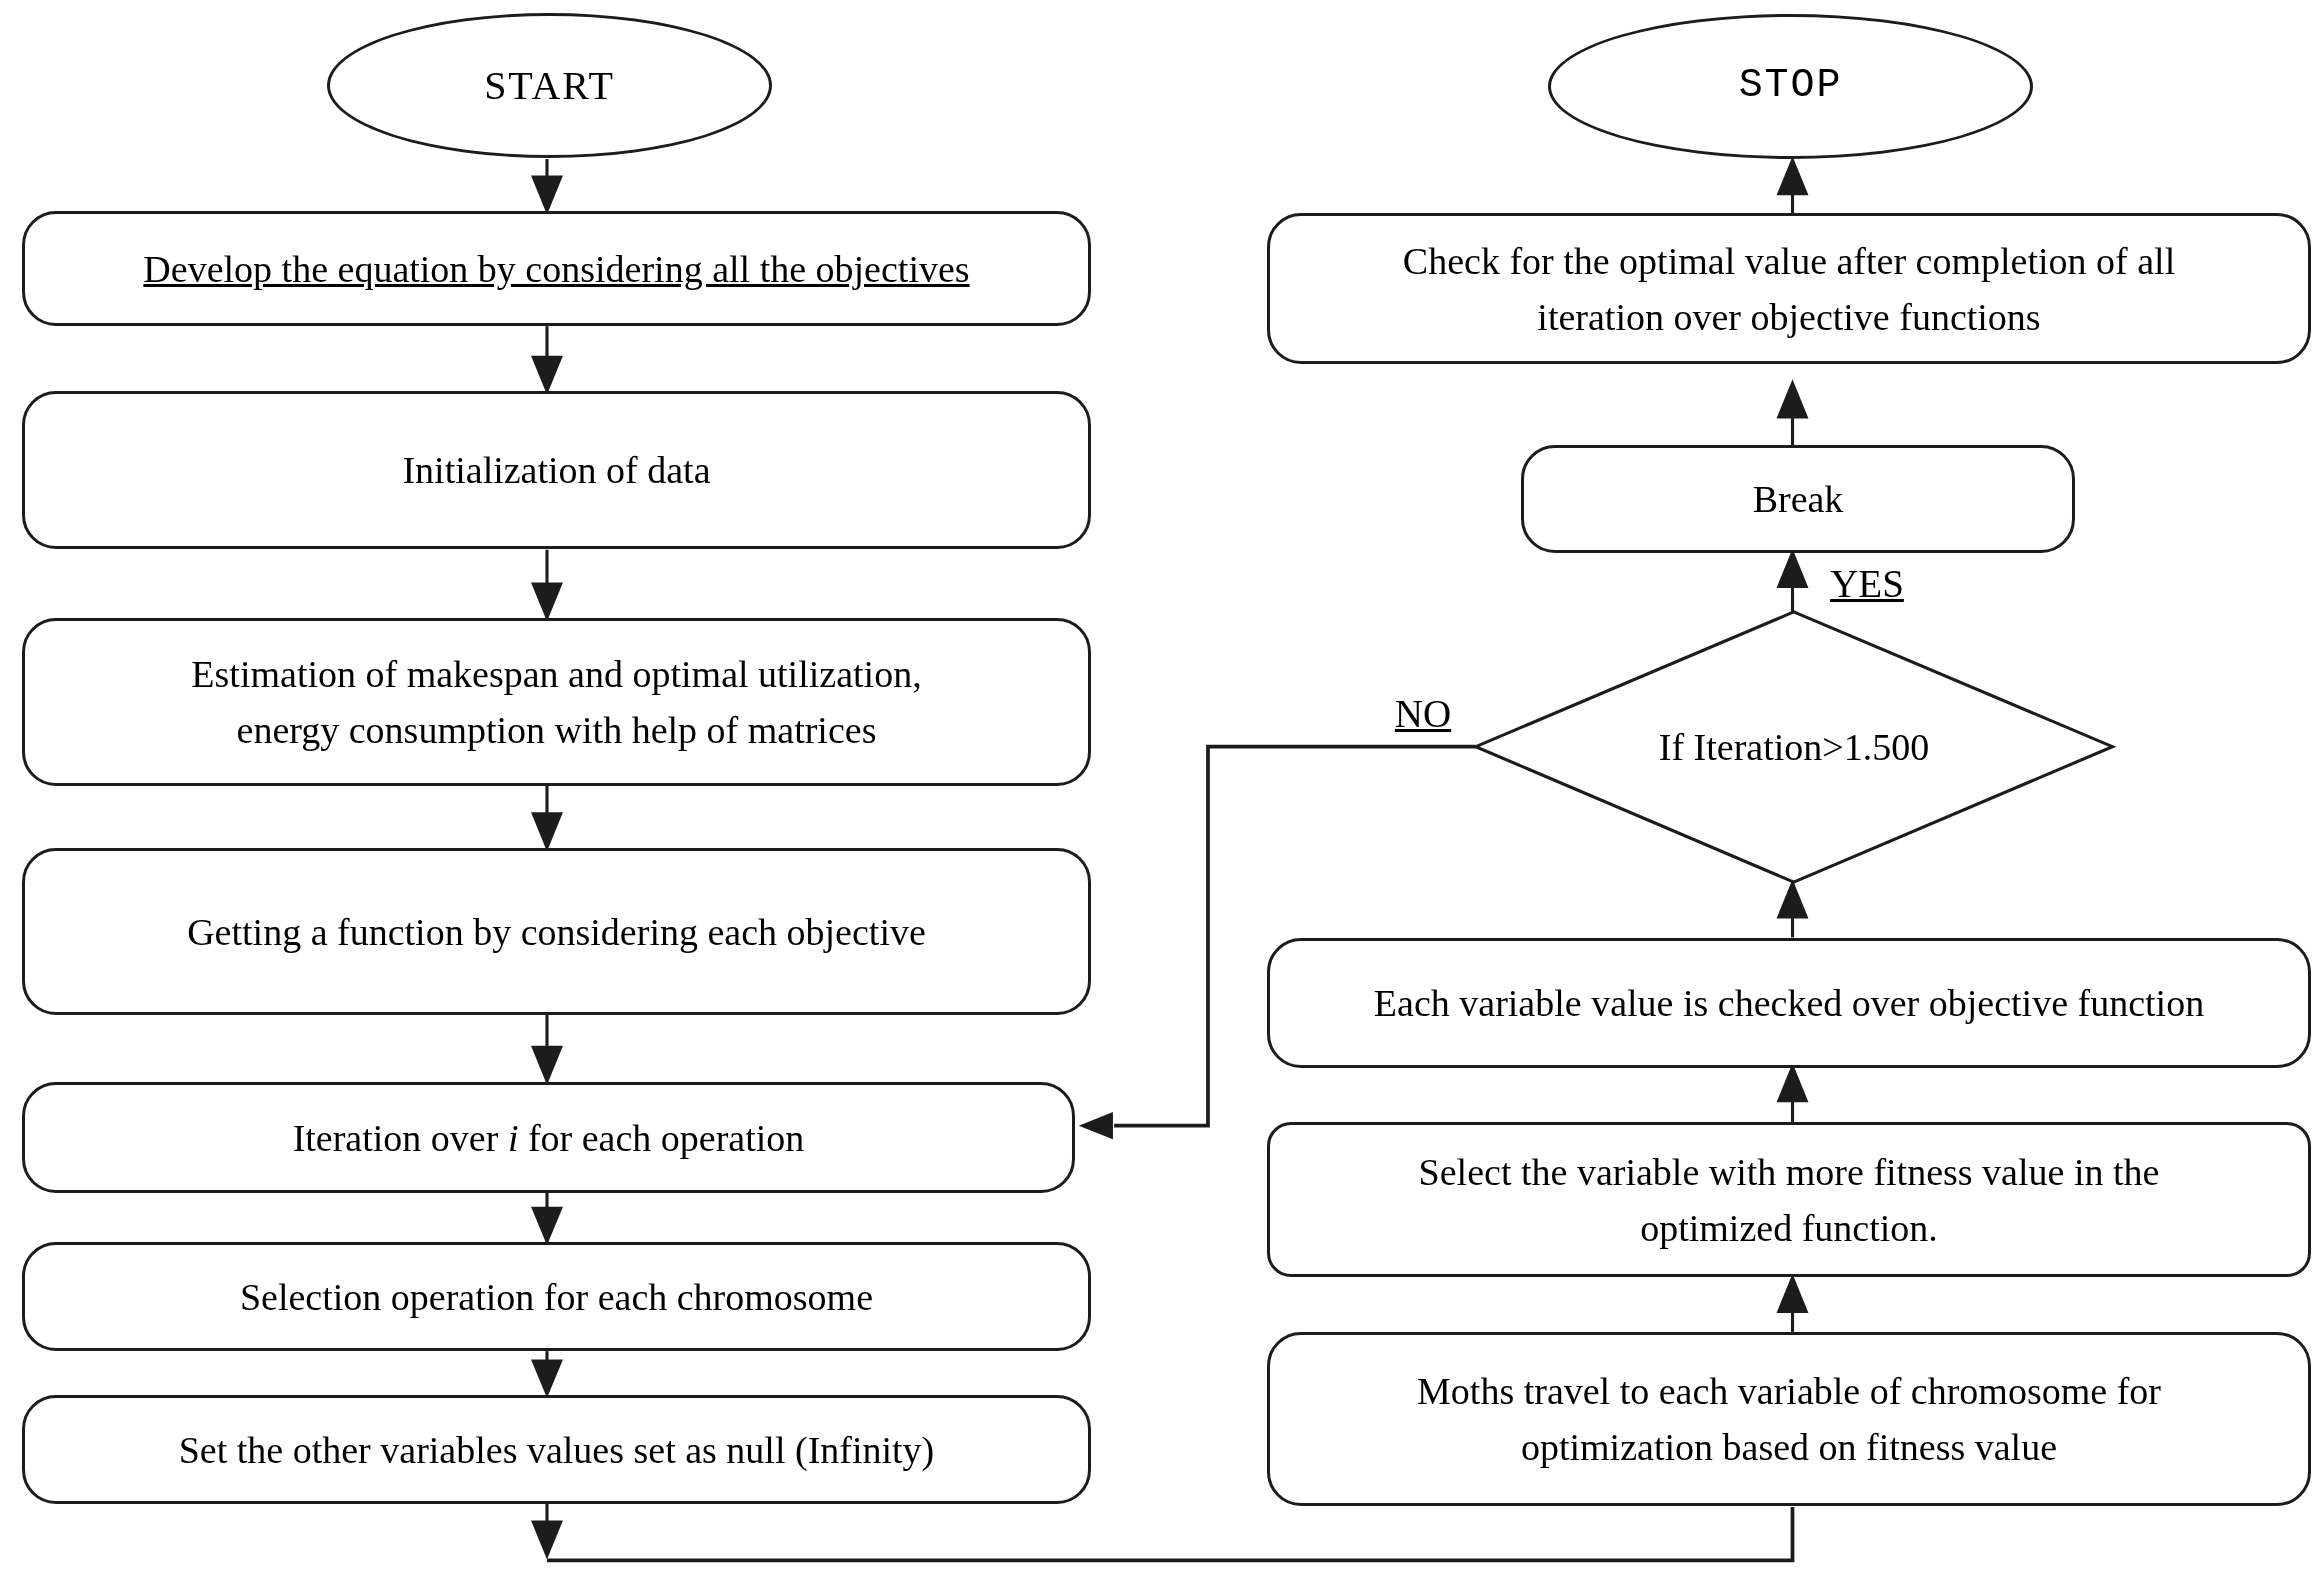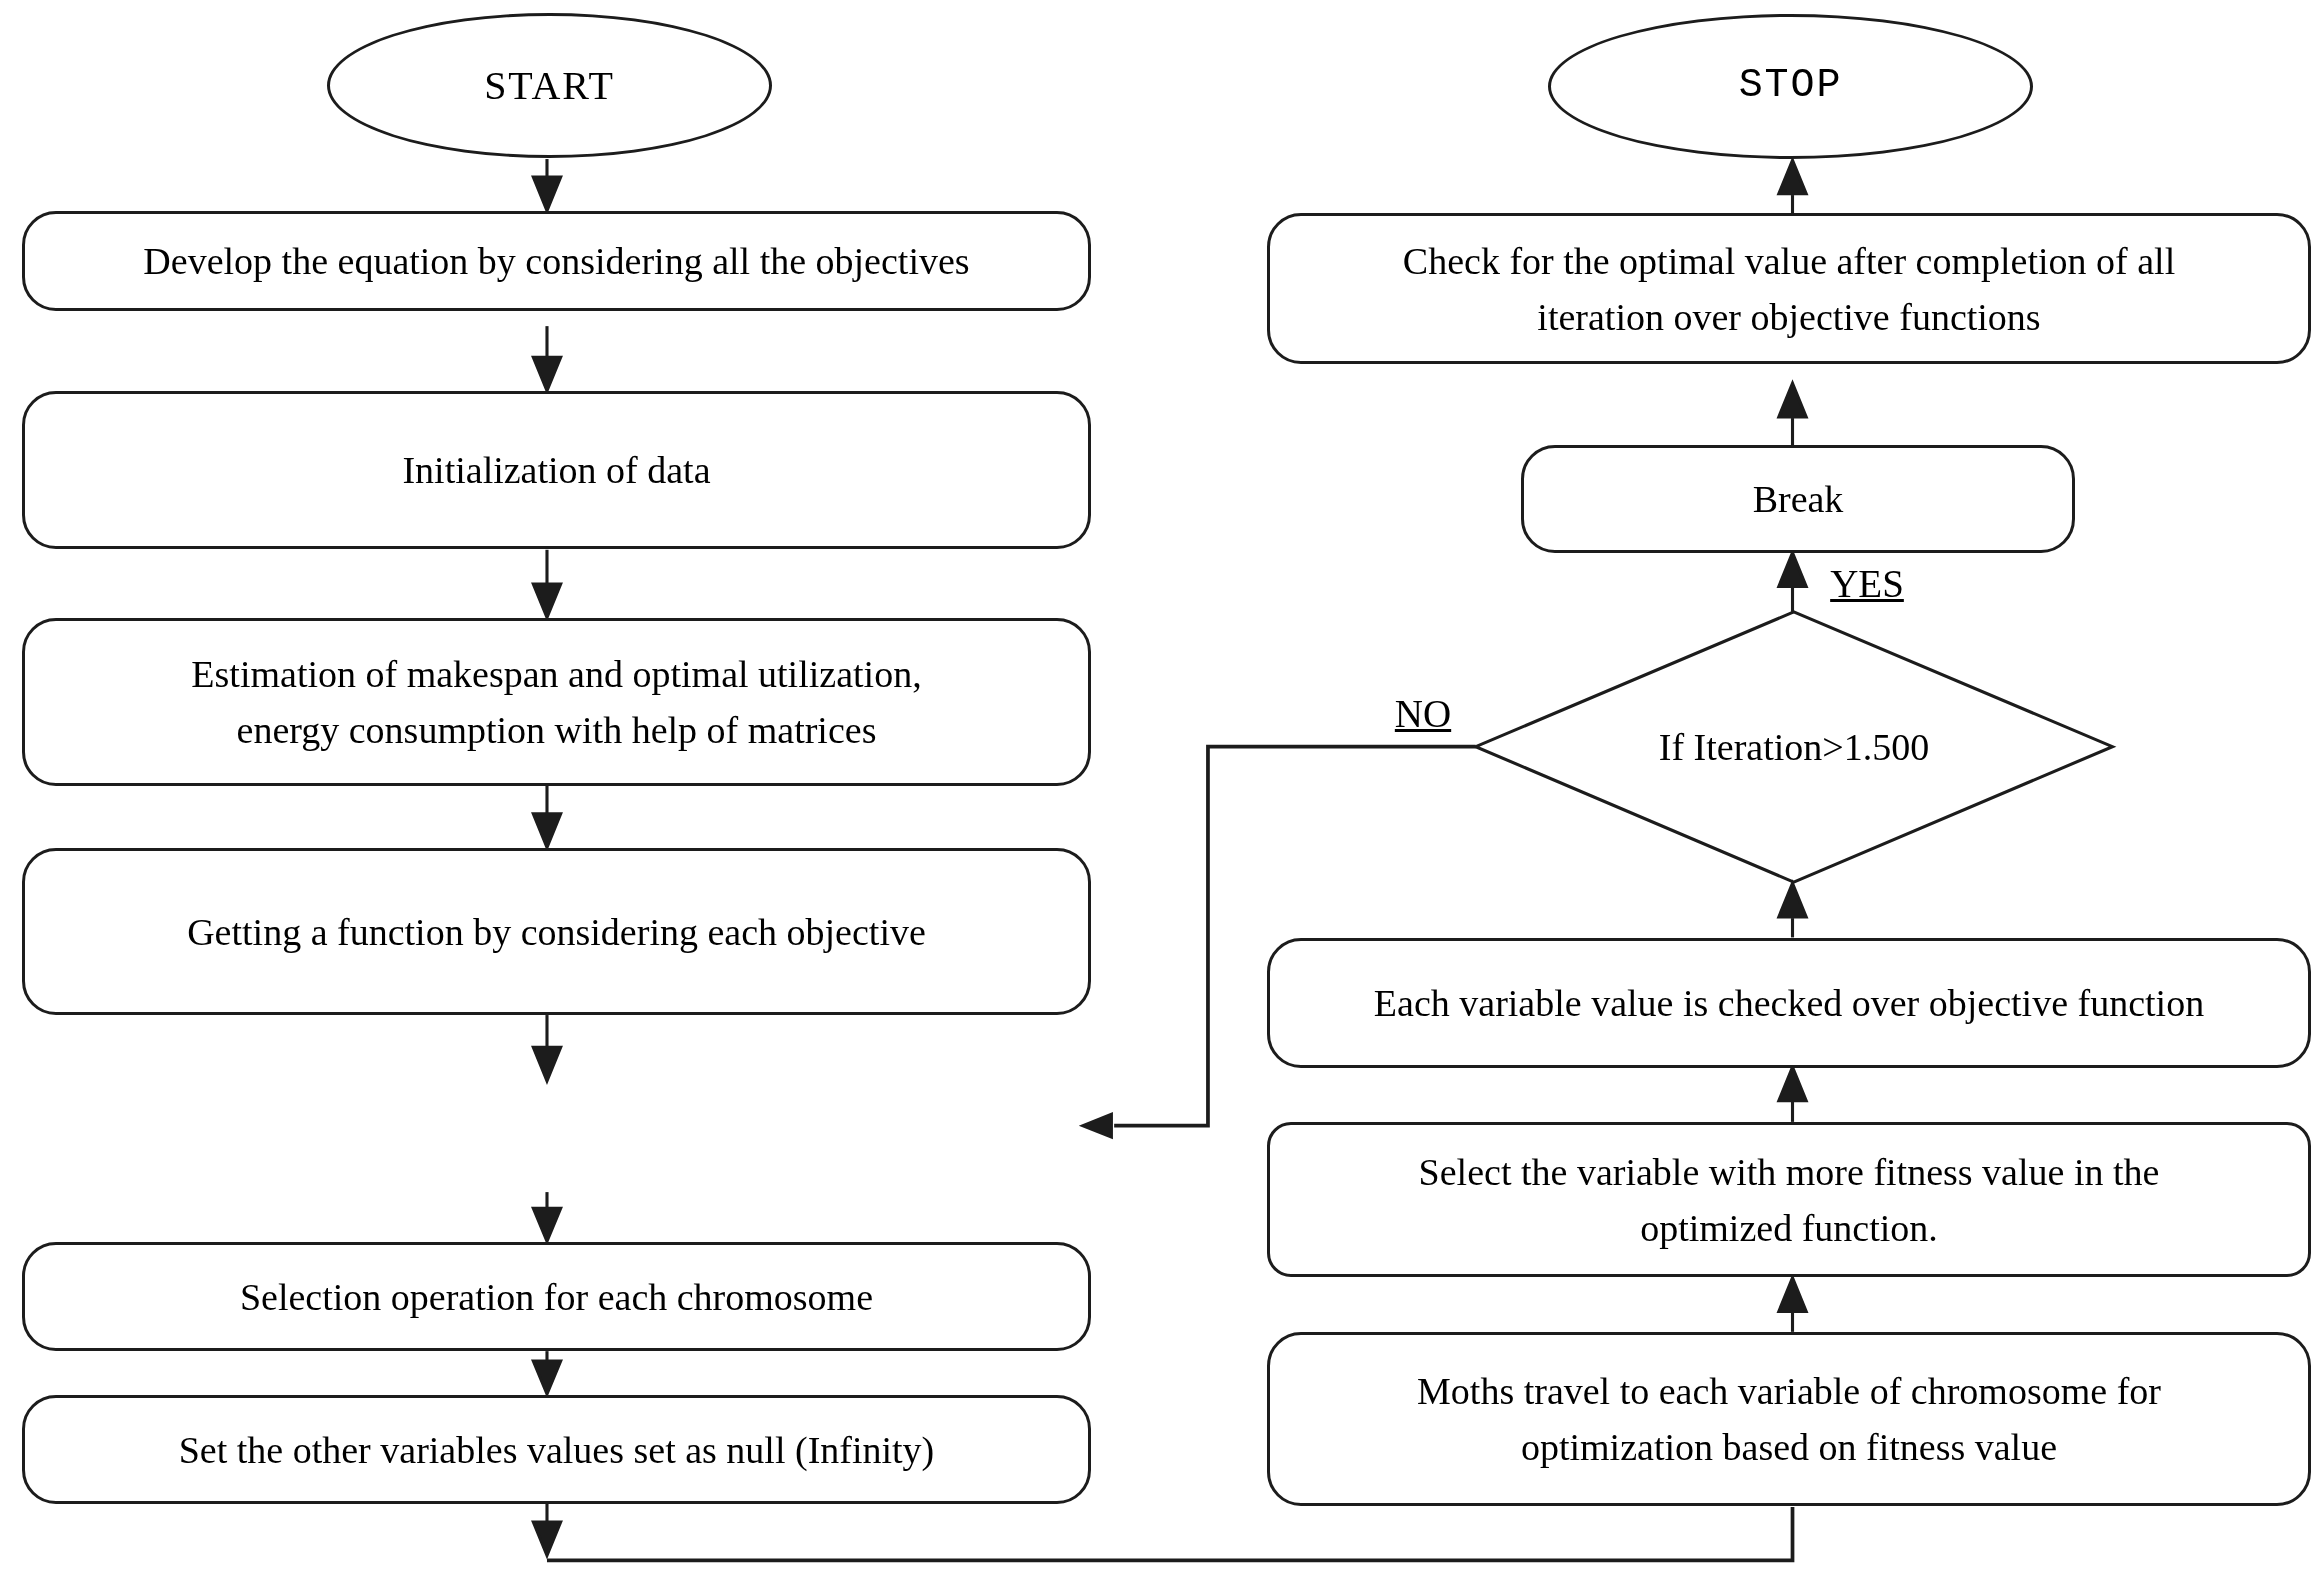--- a/index.html
+++ b/index.html
@@ -129,37 +129,42 @@
   </svg>
 
   <div class="node ellipse" style="left:327px; top:13px; width:445px; height:145px;">
     <div class="ln">START</div>
   </div>
 
   <div class="node ellipse" style="left:1548px; top:13.7px; width:485px; height:145px;font-family:Liberation Mono, monospace;">
     <div class="ln">STOP</div>
   </div>
 
-  <div class="node rect" style="left:22px; top:211px; width:1069px; height:100px;">
+  <div class="node rect" style="left:22px; top:211px; width:1069px; height:115px;text-decoration:underline;">
     <div class="ln">Develop the equation by considering all the objectives</div>
   </div>
 
   <div class="node rect" style="left:22px; top:391px; width:1069px; height:158px;">
     <div class="ln">Initialization of data</div>
   </div>
 
   <div class="node rect" style="left:22px; top:618px; width:1069px; height:168px;">
     <div class="ln">Estimation of makespan and optimal utilization,</div>
     <div class="ln">energy consumption with help of matrices</div>
   </div>
 
   <div class="node rect" style="left:22px; top:848px; width:1069px; height:167px;">
     <div class="ln">Getting a function by considering each objective</div>
   </div>
 
+  <div class="node rect" style="left:22px; top:1082px; width:1053px; height:111px;">
+    <div class="ln">
+      <span>Iteration over </span><span class="it">i</span><span> for each operation</span>
+    </div>
+  </div>
 
   <div class="node rect" style="left:22px; top:1242px; width:1069px; height:109px;">
     <div class="ln">Selection operation for each chromosome</div>
   </div>
 
   <div class="node rect" style="left:22px; top:1395px; width:1069px; height:109px;">
     <div class="ln">Set the other variables values set as null (Infinity)</div>
   </div>
 
   <div class="node rect" style="left:1267px; top:213px; width:1044px; height:151px;">

